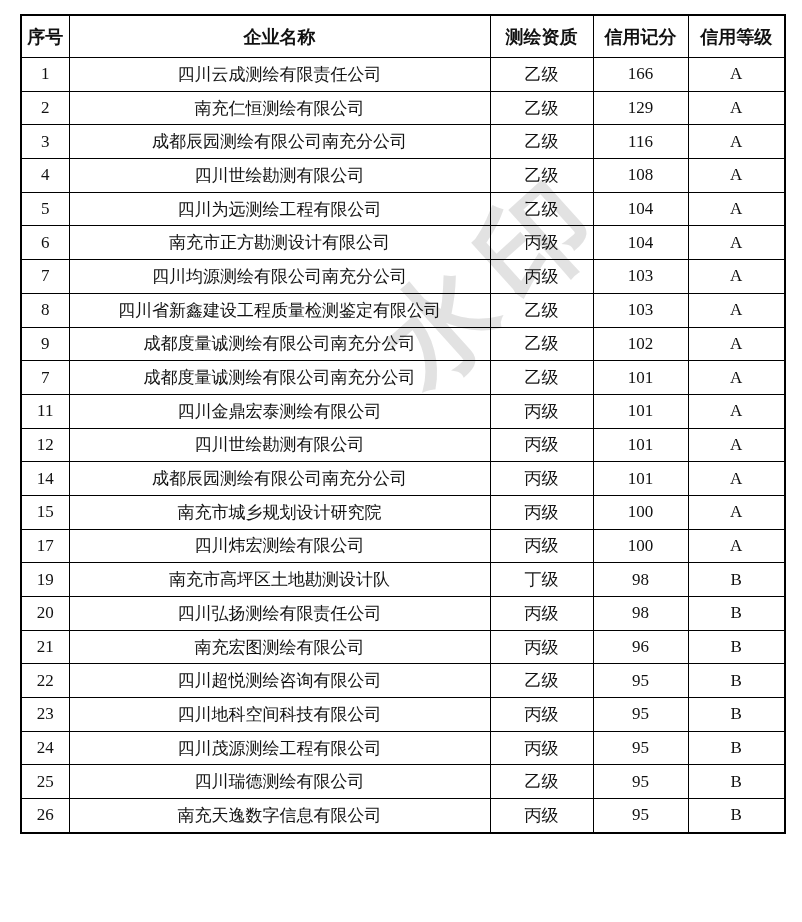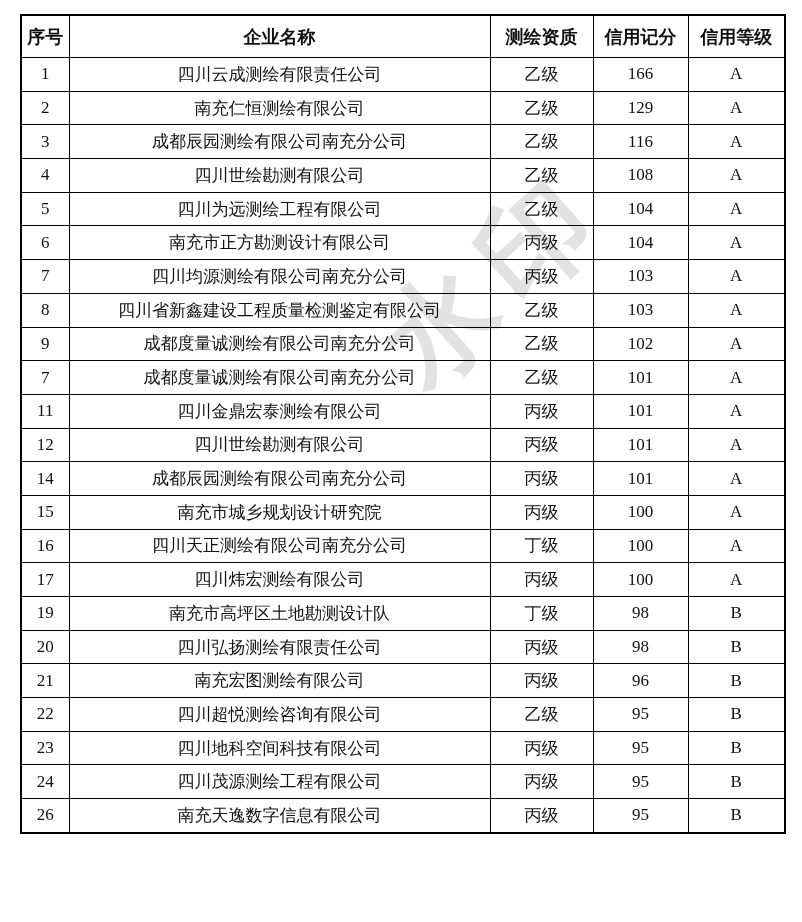--- a/index.html
+++ b/index.html
@@ -184,27 +184,20 @@
           <td>A</td>
         </tr>
         <tr>
           <td>15</td>
           <td>南充市城乡规划设计研究院</td>
           <td>丙级</td>
           <td>100</td>
           <td>A</td>
         </tr>
         <tr>
-          <td>16</td>
-          <td>四川天正测绘有限公司南充分公司</td>
-          <td>丁级</td>
-          <td>100</td>
-          <td>A</td>
-        </tr>
-        <tr>
           <td>17</td>
           <td>四川炜宏测绘有限公司</td>
           <td>丙级</td>
           <td>100</td>
           <td>A</td>
         </tr>
         <tr>
           <td>19</td>
           <td>南充市高坪区土地勘测设计队</td>
           <td>丁级</td>
@@ -236,20 +229,27 @@
           <td>23</td>
           <td>四川地科空间科技有限公司</td>
           <td>丙级</td>
           <td>95</td>
           <td>B</td>
         </tr>
         <tr>
           <td>24</td>
           <td>四川茂源测绘工程有限公司</td>
           <td>丙级</td>
+          <td>95</td>
+          <td>B</td>
+        </tr>
+        <tr>
+          <td>25</td>
+          <td>四川瑞德测绘有限公司</td>
+          <td>乙级</td>
           <td>95</td>
           <td>B</td>
         </tr>
         <tr>
           <td>26</td>
           <td>南充天逸数字信息有限公司</td>
           <td>丙级</td>
           <td>95</td>
           <td>B</td>
         </tr>

